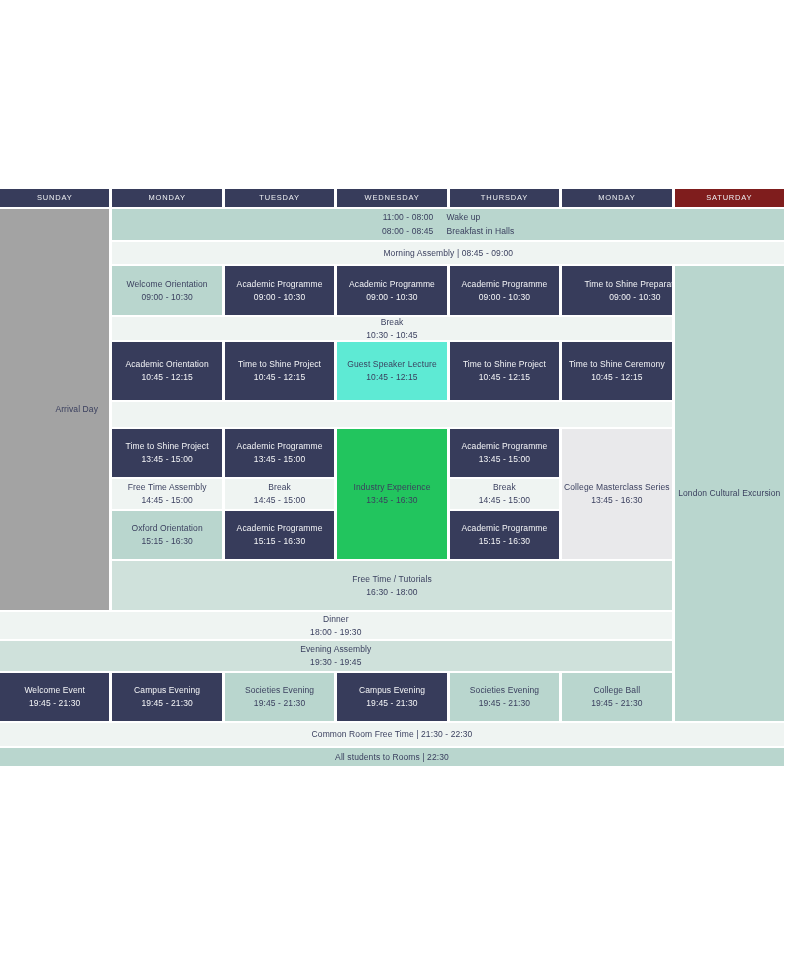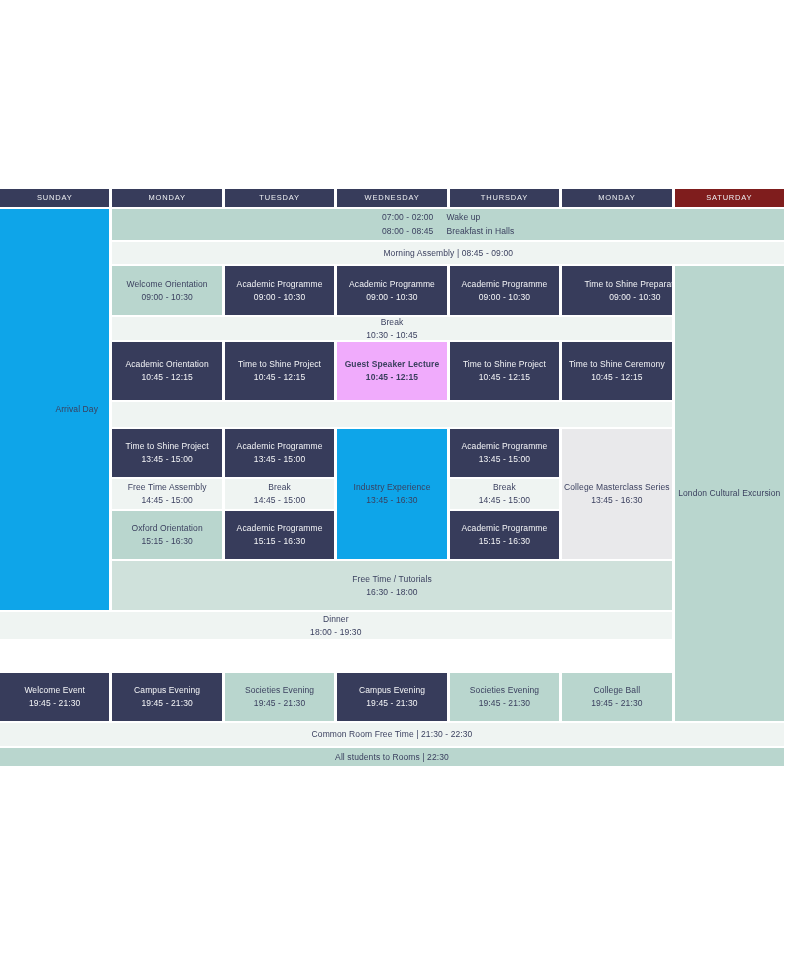--- a/index.html
+++ b/index.html
@@ -50,26 +50,26 @@
     </div>
     <div class="cell hdr" style="background: rgb(55, 60, 91); color: rgb(238, 240, 243); grid-area: 1 / 5 / span 1 / span 1;">
       <div class="t1">THURSDAY</div>
     </div>
     <div class="cell hdr" style="background: rgb(55, 60, 91); color: rgb(238, 240, 243); grid-area: 1 / 6 / span 1 / span 1;">
       <div class="t1">MONDAY</div>
     </div>
     <div class="cell hdr" style="background: #7f1d1d; color: rgb(238, 240, 243); grid-area: 1 / 7 / span 1 / span 1;">
       <div class="t1">SATURDAY</div>
     </div>
-    <div class="cell" style="background: #0ea5e9; color: rgb(58, 63, 94); grid-area: 2 / 1 / span 10 / span 1; padding-left: 44px;">
+    <div class="cell" style="background: #a3a3a3; color: rgb(58, 63, 94); grid-area: 2 / 1 / span 10 / span 1; padding-left: 44px;">
       <div class="t1">Arrival Day</div>
     </div>
     <div class="cell" style="background: rgb(185, 214, 206); color: rgb(58, 63, 94); grid-area: 2 / 2 / span 1 / span 6;">
       <div class="twocol">
-        <div class="tc-time">07:00 - 02:00</div>
+        <div class="tc-time">11:00 - 08:00</div>
         <div class="tc-label">Wake up</div>
         <div class="tc-time">08:00 - 08:45</div>
         <div class="tc-label">Breakfast in Halls</div>
       </div>
     </div>
     <div class="cell" style="background: rgb(239, 244, 242); color: rgb(58, 63, 94); grid-area: 3 / 2 / span 1 / span 6; text-align: right;">
       <div class="t1">Morning Assembly  |  08:45 - 09:00</div>
     </div>
     <div class="cell" style="background: rgb(185, 214, 206); color: rgb(58, 63, 94); grid-area: 4 / 2 / span 1 / span 1;">
       <div class="t1">Welcome Orientation</div>
@@ -99,21 +99,21 @@
       <div class="t2">10:30 - 10:45</div>
     </div>
     <div class="cell" style="background: rgb(55, 60, 91); color: rgb(244, 245, 247); grid-area: 6 / 2 / span 1 / span 1;">
       <div class="t1">Academic Orientation</div>
       <div class="t2">10:45 - 12:15</div>
     </div>
     <div class="cell" style="background: rgb(55, 60, 91); color: rgb(244, 245, 247); grid-area: 6 / 3 / span 1 / span 1;">
       <div class="t1">Time to Shine Project</div>
       <div class="t2">10:45 - 12:15</div>
     </div>
-    <div class="cell" style="background: #f0abfc; color: rgb(58, 63, 94); grid-area: 6 / 4 / span 1 / span 1; font-weight: bold;">
+    <div class="cell" style="background: #5eead4; color: rgb(58, 63, 94); grid-area: 6 / 4 / span 1 / span 1;">
       <div class="t1">Guest Speaker Lecture</div>
       <div class="t2">10:45 - 12:15</div>
     </div>
     <div class="cell" style="background: rgb(55, 60, 91); color: rgb(244, 245, 247); grid-area: 6 / 5 / span 1 / span 1;">
       <div class="t1">Time to Shine Project</div>
       <div class="t2">10:45 - 12:15</div>
     </div>
     <div class="cell" style="background: rgb(55, 60, 91); color: rgb(244, 245, 247); grid-area: 6 / 6 / span 1 / span 1;">
       <div class="t1">Time to Shine Ceremony</div>
       <div class="t2">10:45 - 12:15</div>
@@ -123,21 +123,21 @@
       <div class="t2">12:15 - 13:45</div>
     </div>
     <div class="cell" style="background: rgb(55, 60, 91); color: rgb(244, 245, 247); grid-area: 8 / 2 / span 1 / span 1;">
       <div class="t1">Time to Shine Project</div>
       <div class="t2">13:45 - 15:00</div>
     </div>
     <div class="cell" style="background: rgb(55, 60, 91); color: rgb(244, 245, 247); grid-area: 8 / 3 / span 1 / span 1;">
       <div class="t1">Academic Programme</div>
       <div class="t2">13:45 - 15:00</div>
     </div>
-    <div class="cell" style="background: #0ea5e9; color: rgb(58, 63, 94); grid-area: 8 / 4 / span 3 / span 1;">
+    <div class="cell" style="background: #22c55e; color: rgb(58, 63, 94); grid-area: 8 / 4 / span 3 / span 1;">
       <div class="t1">Industry Experience</div>
       <div class="t2">13:45 - 16:30</div>
     </div>
     <div class="cell" style="background: rgb(55, 60, 91); color: rgb(244, 245, 247); grid-area: 8 / 5 / span 1 / span 1;">
       <div class="t1">Academic Programme</div>
       <div class="t2">13:45 - 15:00</div>
     </div>
     <div class="cell" style="background: rgb(233, 233, 235); color: rgb(58, 63, 94); grid-area: 8 / 6 / span 3 / span 1;">
       <div class="t1">College Masterclass Series</div>
       <div class="t2">13:45 - 16:30</div>
@@ -167,20 +167,24 @@
       <div class="t2">15:15 - 16:30</div>
     </div>
     <div class="cell" style="background: rgb(207, 225, 219); color: rgb(58, 63, 94); grid-area: 11 / 2 / span 1 / span 5;">
       <div class="t1">Free Time / Tutorials</div>
       <div class="t2">16:30 - 18:00</div>
     </div>
     <div class="cell" style="background: rgb(239, 244, 242); color: rgb(58, 63, 94); grid-area: 12 / 1 / span 1 / span 6;">
       <div class="t1">Dinner</div>
       <div class="t2">18:00 - 19:30</div>
     </div>
+    <div class="cell" style="background: rgb(207, 225, 219); color: rgb(58, 63, 94); grid-area: 13 / 1 / span 1 / span 6;">
+      <div class="t1">Evening Assembly</div>
+      <div class="t2">19:30 - 19:45</div>
+    </div>
     <div class="cell" style="background: rgb(55, 60, 91); color: rgb(244, 245, 247); grid-area: 14 / 1 / span 1 / span 1;">
       <div class="t1">Welcome Event</div>
       <div class="t2">19:45 - 21:30</div>
     </div>
     <div class="cell" style="background: rgb(55, 60, 91); color: rgb(244, 245, 247); grid-area: 14 / 2 / span 1 / span 1;">
       <div class="t1">Campus Evening</div>
       <div class="t2">19:45 - 21:30</div>
     </div>
     <div class="cell" style="background: rgb(185, 214, 206); color: rgb(58, 63, 94); grid-area: 14 / 3 / span 1 / span 1;">
       <div class="t1">Societies Evening</div>

